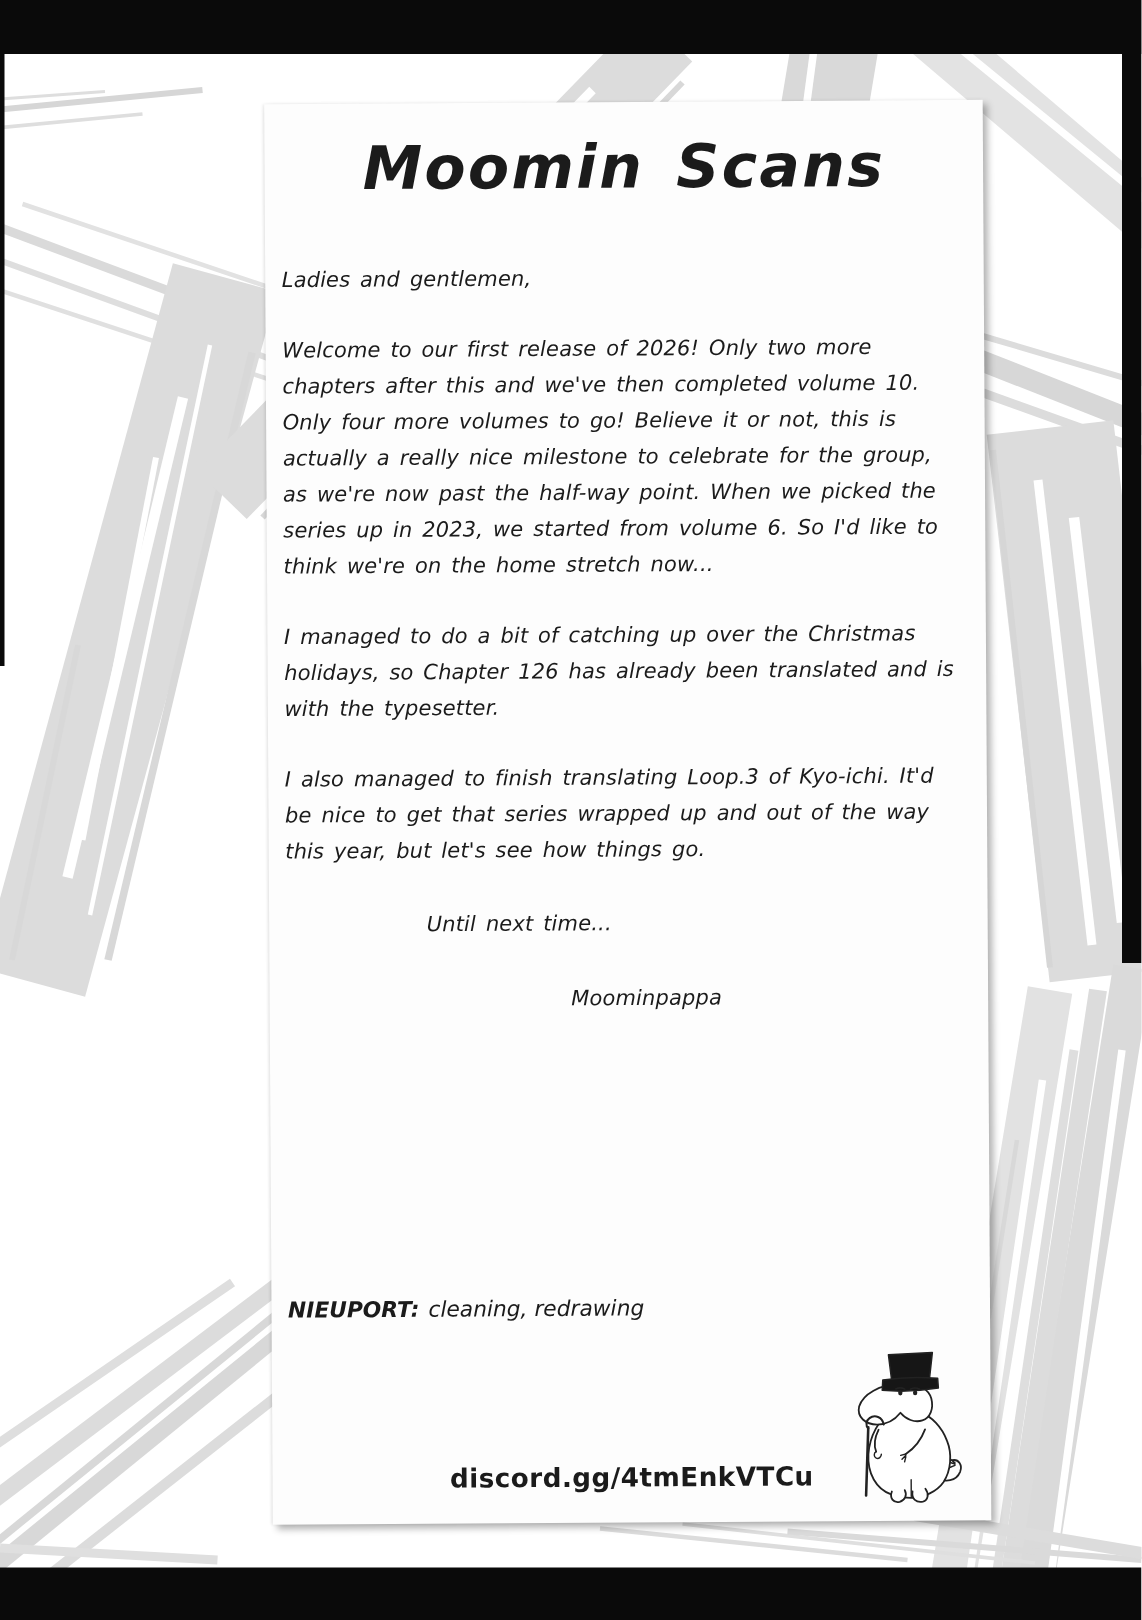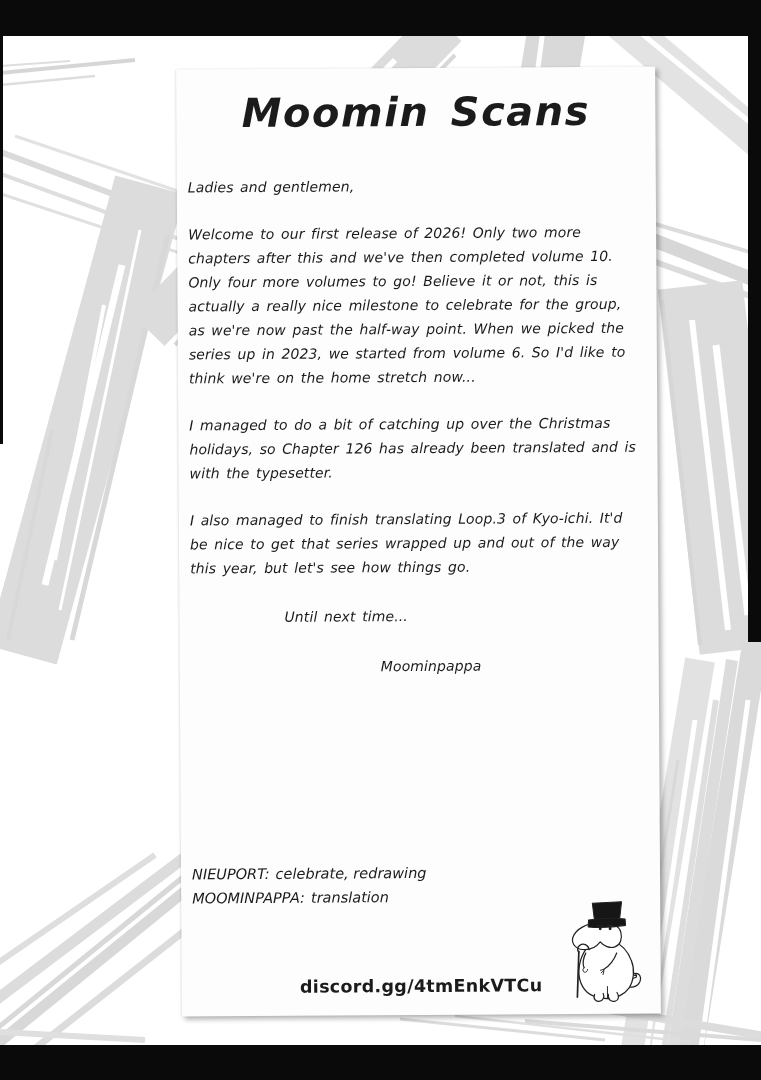--- a/index.html
+++ b/index.html
@@ -36,21 +36,21 @@
     letter-spacing:0.1px;word-spacing:2px;
   }
   .letter p{margin:23px 0 0 0;}
   .letter .salutation{margin:0;}
   .letter .closing{margin-top:25px;padding-left:94px;}
   .letter .signature{margin-top:26px;padding-left:190px;}
   .credits{
     position:absolute;left:11px;top:794px;
     font-size:14.5px;font-style:italic;line-height:23.5px;
   }
-  .credit-name{font-weight:normal;margin-right:6px;}
+  .credit-name{font-weight:bold;margin-right:6px;}
   .discord{
     position:absolute;left:0;right:0;top:908px;text-align:center;
     font-size:17.5px;font-weight:bold;font-style:normal;letter-spacing:0.3px;
   }
   .mascot{position:absolute;right:12px;bottom:9px;width:86px;height:108px;}
 </style>
 </head>
 <body>
 
 <div class="stage">
@@ -124,24 +124,21 @@
       <p class="salutation">Ladies and gentlemen,</p>
       <p>Welcome to our first release of 2026! Only two more chapters after this and we've then completed volume 10. Only four more volumes to go! Believe it or not, this is actually a really nice milestone to celebrate for the group, as we're now past the half-way point. When we picked the series up in 2023, we started from volume 6. So I'd like to think we're on the home stretch now...</p>
       <p>I managed to do a bit of catching up over the Christmas holidays, so Chapter 126 has already been translated and is with the typesetter.</p>
       <p>I also managed to finish translating Loop.3 of Kyo-ichi. It'd be nice to get that series wrapped up and out of the way this year, but let's see how things go.</p>
       <p class="closing">Until next time...</p>
       <p class="signature">Moominpappa</p>
     </div>
 
     <div class="credits">
       <div>
-        <span class="credit-name">NIEUPORT:</span><span class="credit-role">celebrate, redrawing</span>
-      </div>
-      <div>
-        <span class="credit-name">MOOMINPAPPA:</span><span class="credit-role">translation</span>
+        <span class="credit-name">NIEUPORT:</span><span class="credit-role">cleaning, redrawing</span>
       </div>
     </div>
 
     <div class="discord">discord.gg/4tmEnkVTCu</div>
 
     <svg class="mascot" viewBox="0 0 100 125">
       <g stroke="#222222" stroke-width="1.4" stroke-linecap="round" stroke-linejoin="round">
 
         <path d="M70 102 C79 107 87 105 90 98 C92 93 89 88 84 89" fill="none"></path>
         <path d="M86 91 l-5 -4 m5 5 l-6 -2 m6 3 l-5 2" fill="none" stroke-width="1.2"></path>

